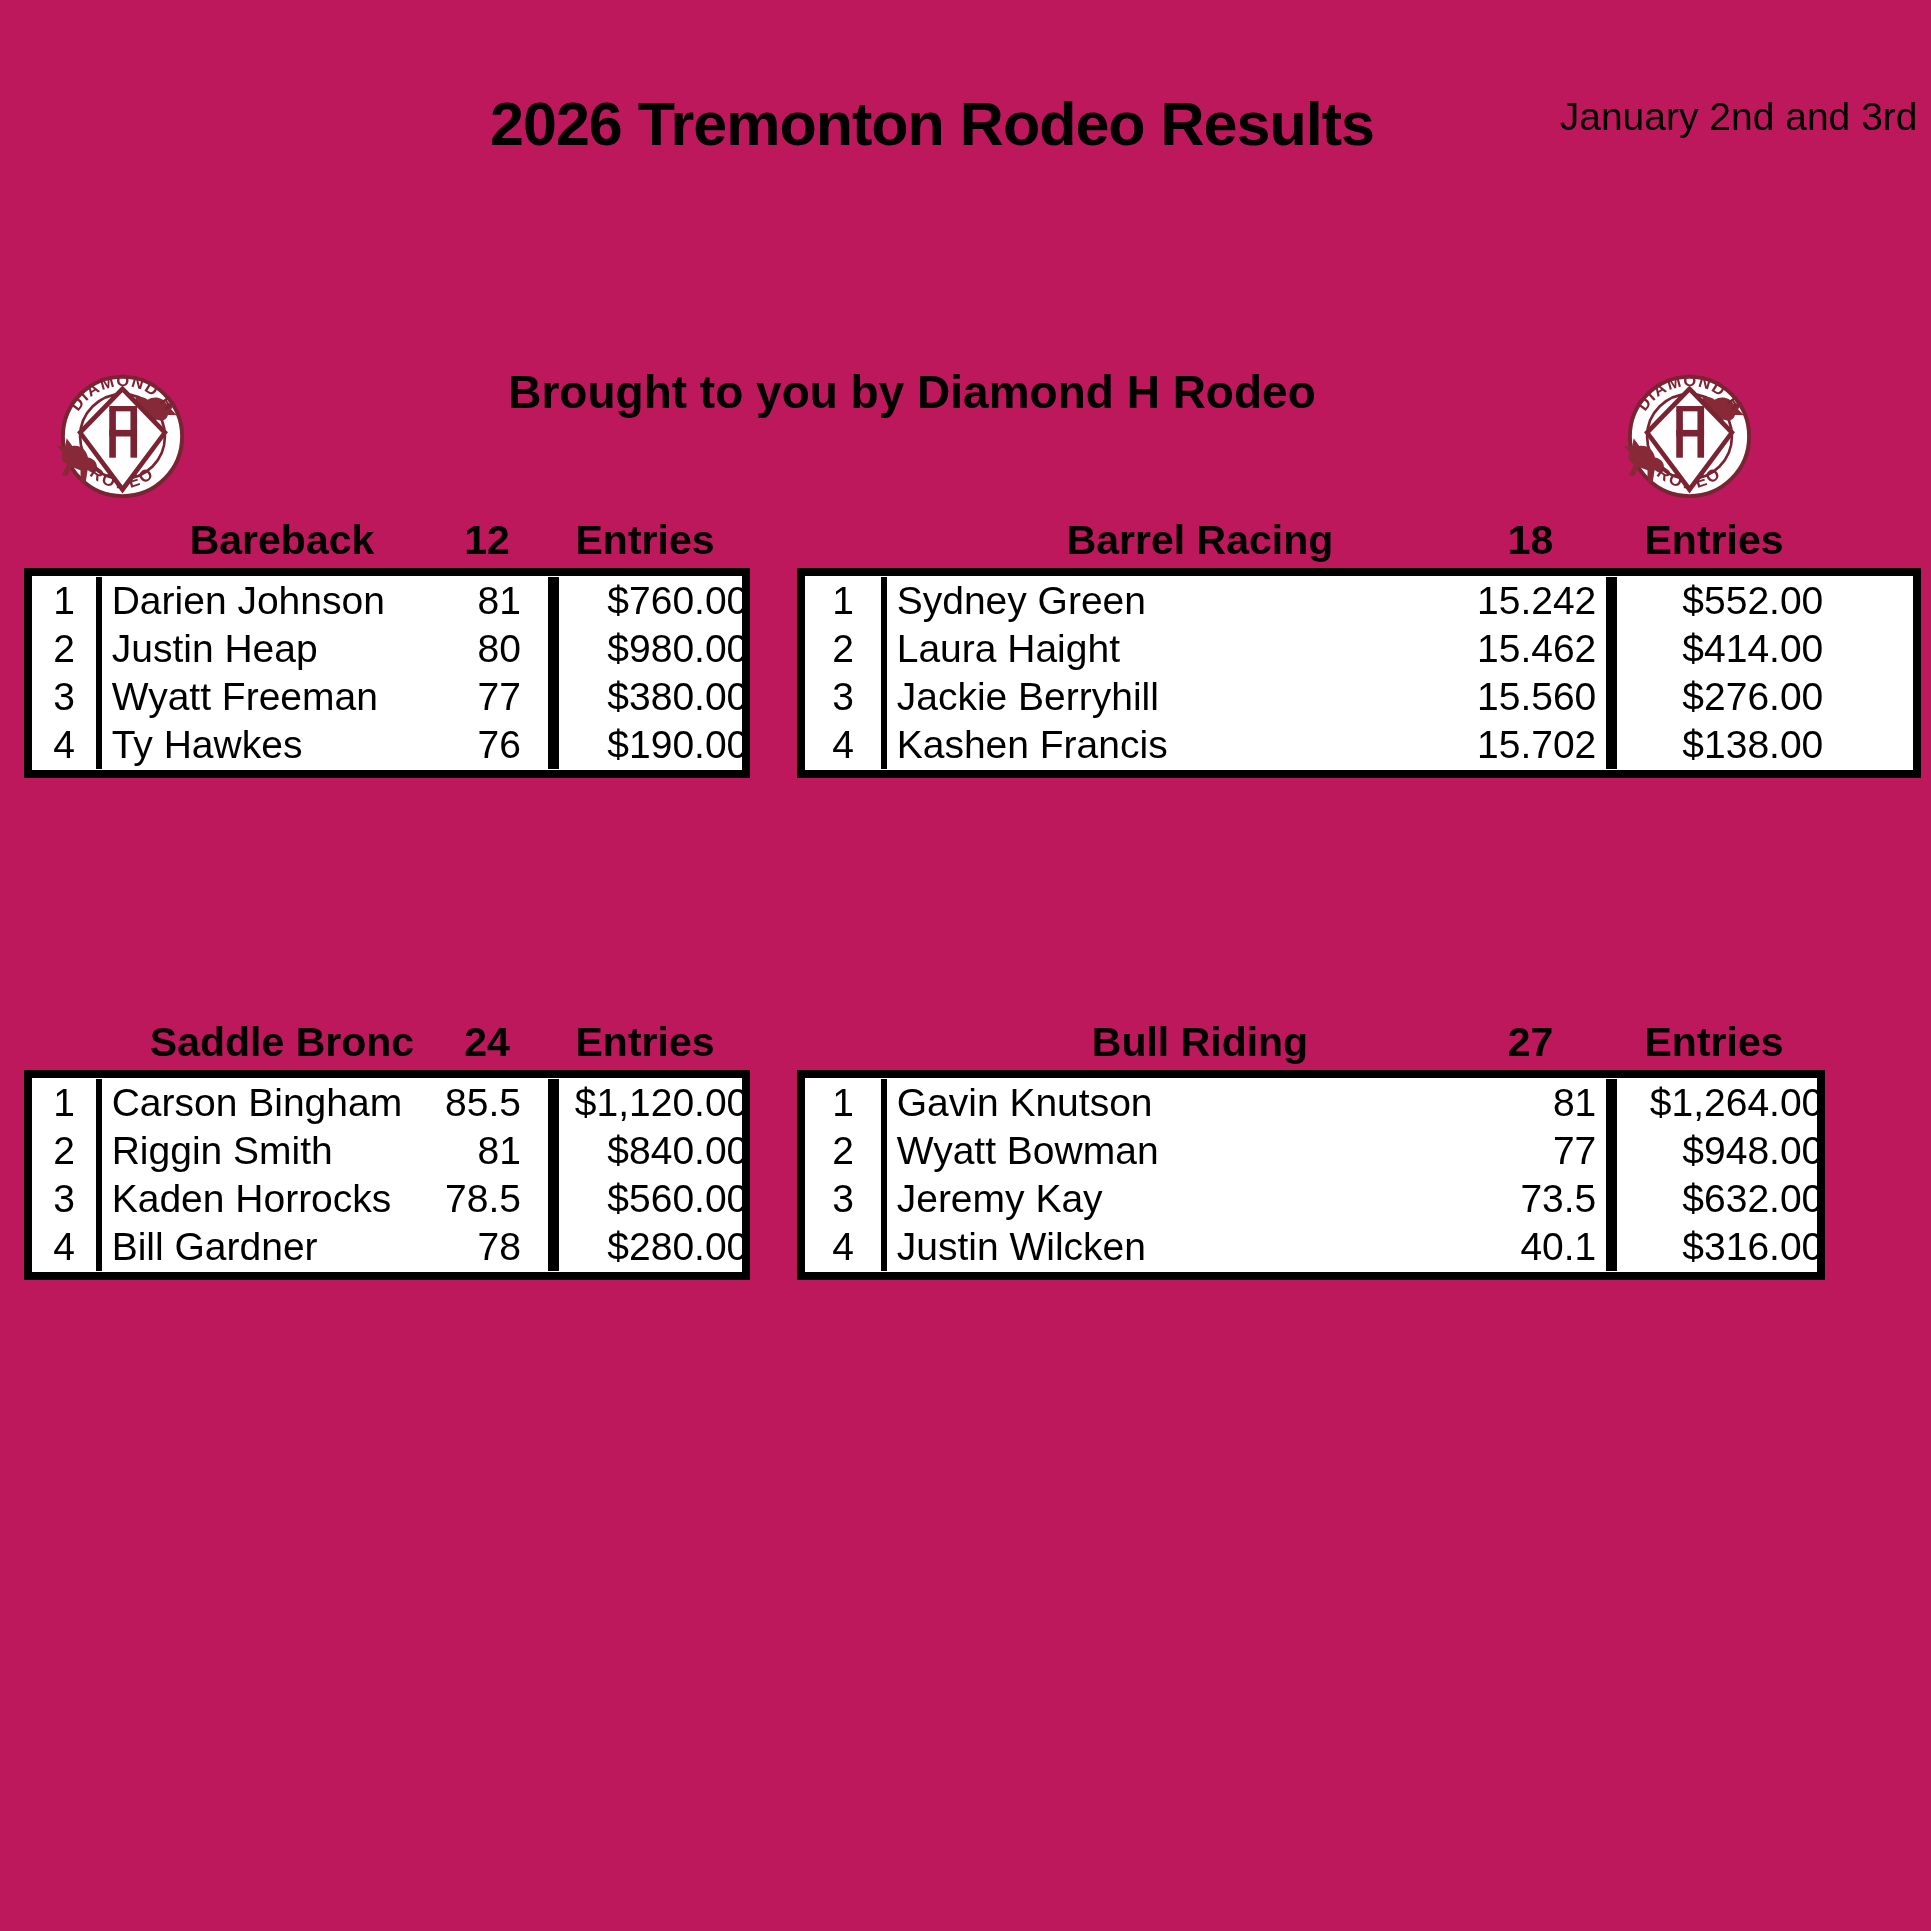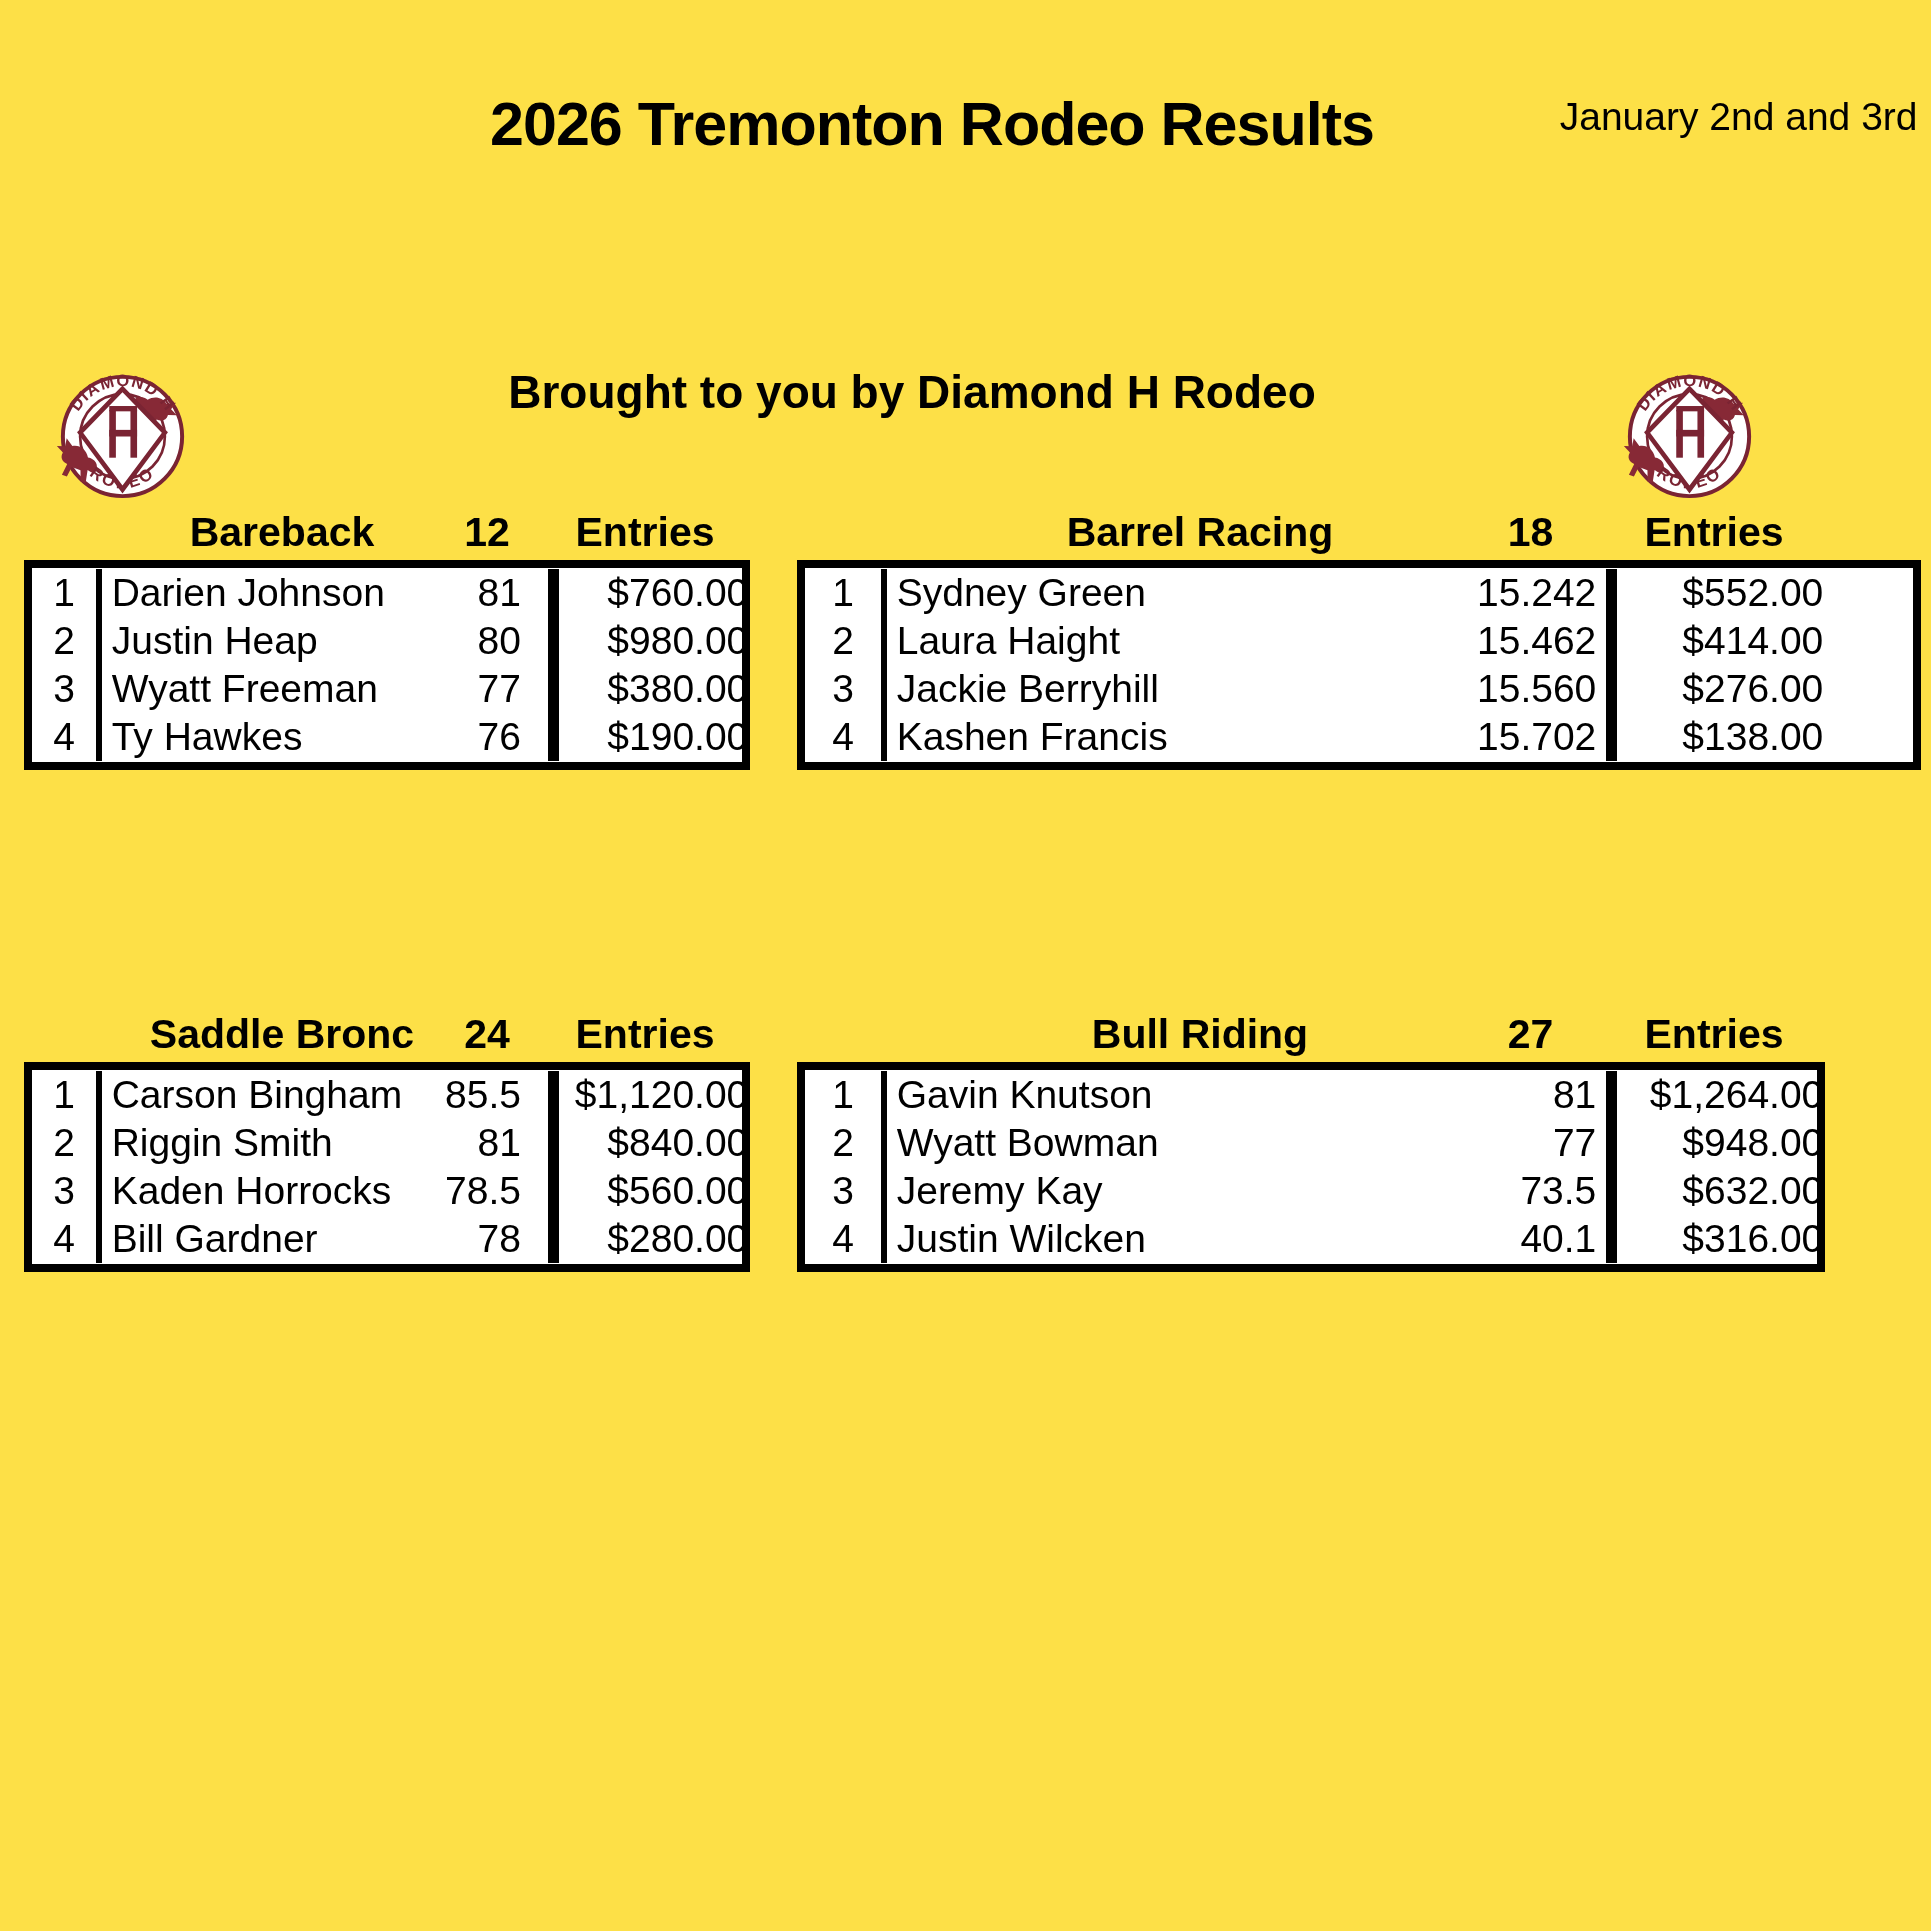--- a/index.html
+++ b/index.html
@@ -1,17 +1,17 @@
 <!DOCTYPE html>
 <html><head>
 <meta charset="utf-8">
 <style>
   html,body{margin:0;padding:0;background:#ffffff;}
   .sheet{
-    position:relative;width:1931px;height:1931px;background:#fde047;
+    position:relative;width:1931px;height:1931px;background:#be185d;
     font-family:"Liberation Sans",sans-serif;color:#000;overflow:hidden;
   }
   .abs{position:absolute;}
   .page-title{
     left:406px;top:89px;width:1052px;text-align:center;
     font-size:61px;font-weight:bold;letter-spacing:-1px;white-space:nowrap;
   }
   .page-date{
     right:13.5px;top:95px;font-size:39px;white-space:nowrap;text-align:center;
   }
@@ -19,21 +19,21 @@
     left:386px;top:365px;width:1052px;text-align:center;
     font-size:46px;font-weight:bold;white-space:nowrap;
   }
   .logo{width:159px;height:133px;display:block;}
   .logo-left{left:43px;top:370px;}
   .logo-right{left:1610px;top:370px;}
 
   .event{position:absolute;}
   .event-header{
     display:grid;height:56px;line-height:56px;
-    font-size:41px;font-weight:bold;white-space:nowrap;
+    font-size:41px;font-weight:bold;white-space:nowrap;margin-top:8px;
   }
   .event.left  .event-header{grid-template-columns:70px 340px 106px 210px;}
   .event.right .event-header{grid-template-columns:82px 579px 145px 222px;}
   .event-name{grid-column:1/4;grid-row:1;text-align:center;}
   .event-count{grid-column:3/4;grid-row:1;text-align:center;}
   .event-entries{grid-column:4/5;grid-row:1;text-align:center;}
 
   .result-table{border:8.7px solid #000;background:#fff;padding:1px 0;}
   .result-row{display:grid;height:48px;line-height:48px;font-size:39px;white-space:nowrap;}
   .event.left  .result-row{grid-template-columns:70px 446px 210px;}

